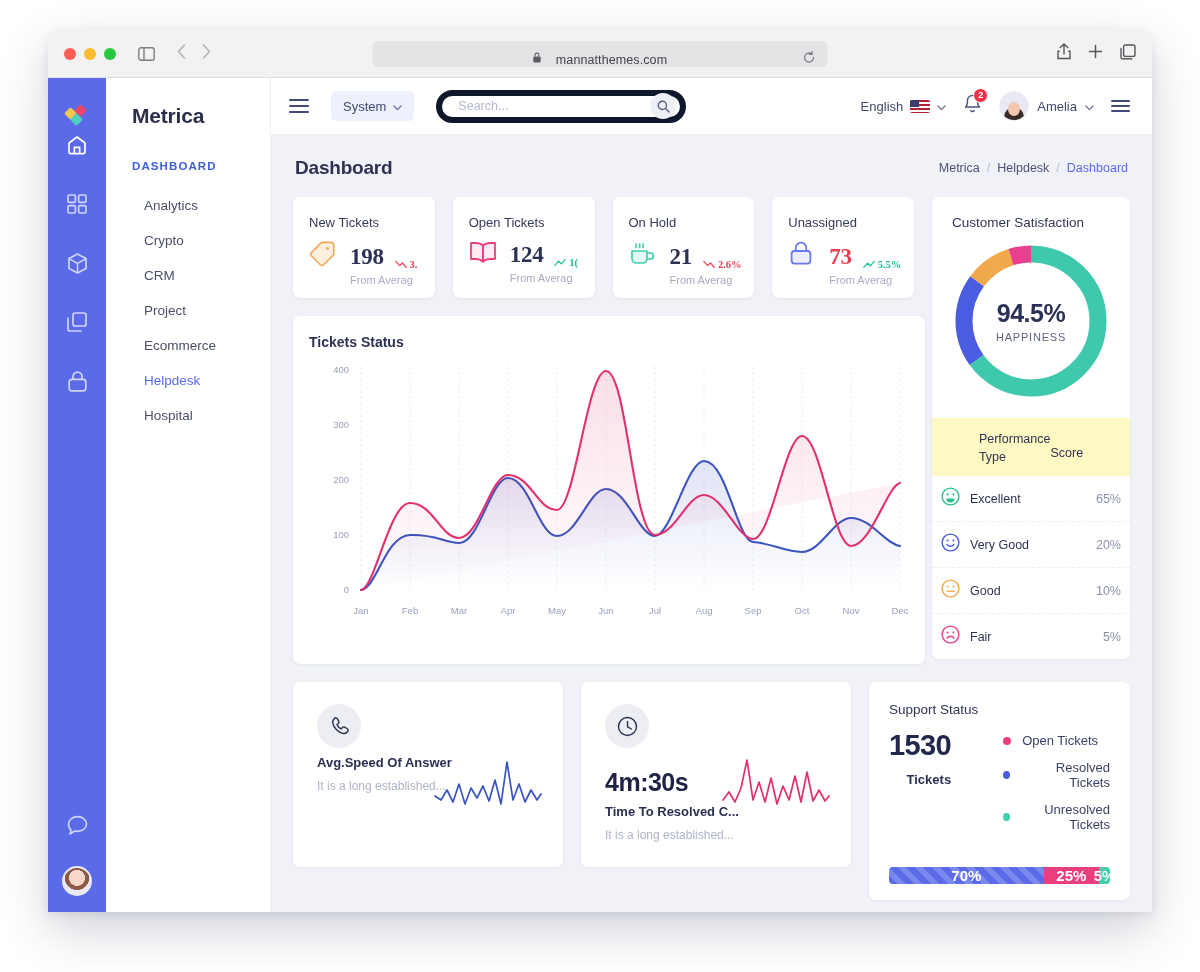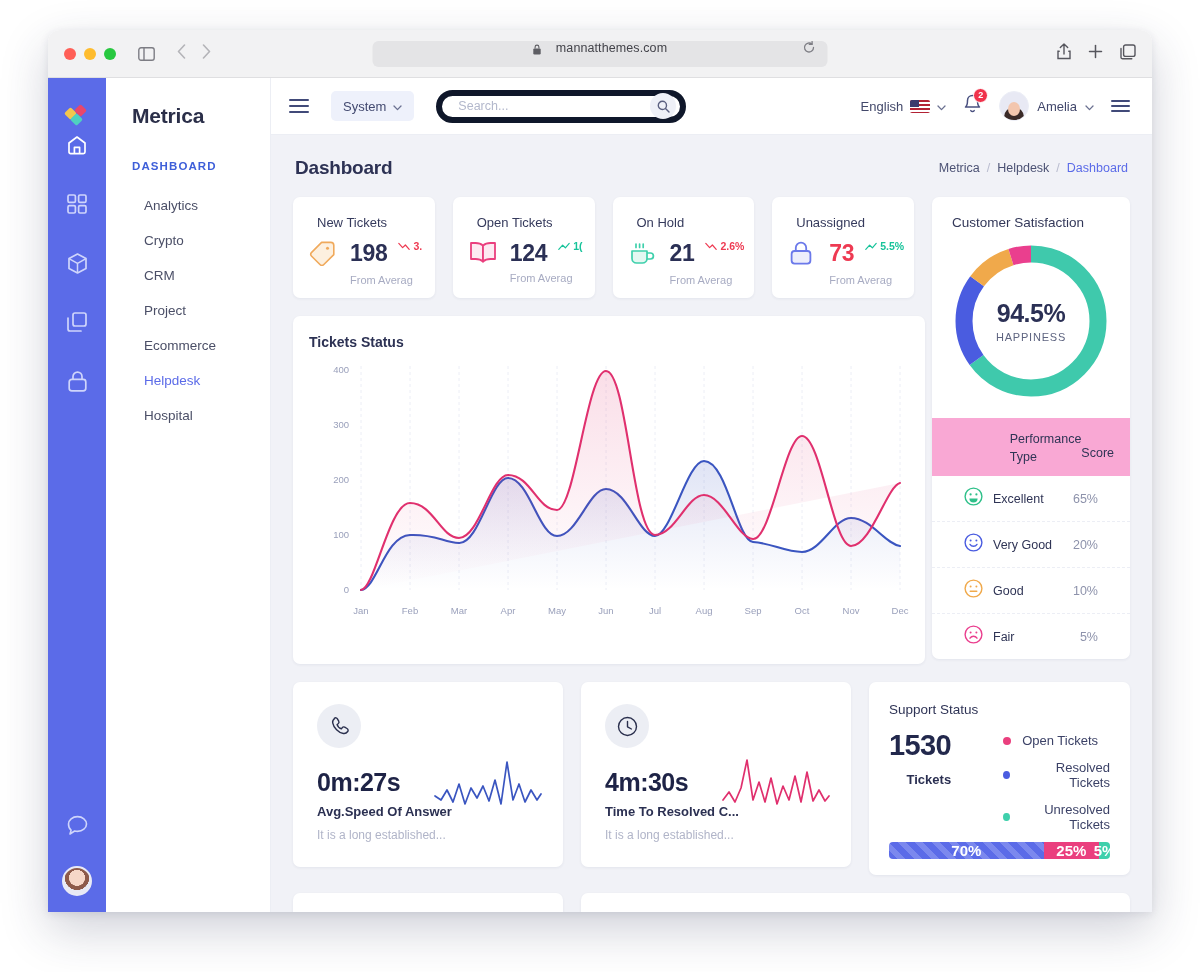--- a/index.html
+++ b/index.html
@@ -35,21 +35,21 @@
   .dot.green { background: #28c840; }
 
   .tb-icon { color: #8b8b90; display: flex; align-items: center; justify-content: center; }
   .sidebar-toggle { margin-left: 22px; }
   .nav-arrows { display: flex; gap: 16px; margin-left: 22px; color: #b4b4b8; }
 
   .urlwrap {
     position: absolute; left: 50%; transform: translateX(-50%);
     width: 455px; height: 26px;
     background: #e4e4e6; border-radius: 6px;
-    display: flex; align-items: flex-start; justify-content: center;
+    display: flex; align-items: flex-end; justify-content: center;
     gap: 14px;
   }
   .urltext { font-size: 12.5px; color: #43434a; letter-spacing: .1px; }
   .shield { position: absolute; left: 32%; }
   .reloadbtn { position: absolute; right: 12px; color: #7d7d84; font-size: 13px; }
   .tb-right { margin-left: auto; display: flex; align-items: center; gap: 17px; color: #56565d; }
 
   
   .app { display: flex; height: 834px; background: #f1f2f7; }
 
@@ -185,22 +185,22 @@
   .crumbs .cur { color: #5b6be8; }
 
   .card { background: #fff; border-radius: 7px; box-shadow: 0 1px 3px rgba(46,54,100,.07); }
 
   .grid-top { display: flex; gap: 18px; align-items: flex-start; }
   .stats { display: flex; gap: 18px; flex: 1; }
   .stat {
     flex: 1; min-width: 0; padding: 18px 16px 20px 16px; height: 101px;
     overflow: hidden;
   }
-  .stat-title { font-size: 13px; color: #353a5c; margin-bottom: 10px; font-weight: 400; margin-left: 8px; }
-  .stat-row { display: flex; align-items: flex-start; gap: 11px; white-space: nowrap; }
+  .stat-title { font-size: 13px; color: #353a5c; margin-bottom: 10px; font-weight: 400; }
+  .stat-row { display: flex; align-items: flex-end; gap: 11px; white-space: nowrap; font-family: Liberation Serif, serif; }
   .stat-ico { width: 30px; flex-shrink: 0; }
   .stat-num { font-size: 23px; font-weight: 700; color: #2b3055; letter-spacing: -.3px; }
   .stat-num.red { color: #ee3a52; }
   .stat-delta { font-size: 10.5px; font-weight: 700; display: flex; align-items: center; gap: 3px; }
   .stat-delta.down { color: #ee3a52; }
   .stat-delta.up { color: #17c39a; }
   .stat-sub { font-size: 11px; color: #a7abc2; margin-top: 4px; padding-left: 41px; white-space: nowrap; }
 
   
   .sat { width: 198px; flex-shrink: 0; padding: 18px 0 0 0; }
@@ -208,28 +208,28 @@
   .donut-wrap { display: flex; justify-content: center; padding: 4px 0 18px 0; }
   .donut { position: relative; width: 158px; height: 158px; }
   .donut .mid {
     position: absolute; inset: 24px; background: #fff; border-radius: 50%;
     display: flex; flex-direction: column; align-items: center; justify-content: center;
   }
   .donut .pct { font-size: 25px; font-weight: 600; color: #2b3055; letter-spacing: -.5px; }
   .donut .lbl { font-size: 11px; color: #5e6480; letter-spacing: .8px; margin-top: 3px; }
 
   .perf-head {
-    background: #f9a8d4; padding: 12px 16px 10px 16px;
-    display: flex; justify-content: flex-end; align-items: flex-start;
+    background: #fef9c3; padding: 12px 16px 10px 16px;
+    display: flex; justify-content: center; align-items: flex-start;
   }
   .perf-head .t { font-size: 12.5px; color: #2f3455; line-height: 1.45; }
   .perf-head .s { font-size: 12.5px; color: #2f3455; padding-top: 16px; }
   .perf-row {
     display: flex; align-items: center; gap: 10px;
-    padding: 11px 32px; border-bottom: 1px dashed #eceef5;
+    padding: 11px 9px; border-bottom: 1px dashed #eceef5;
   }
   .perf-row:last-child { border-bottom: none; }
   .perf-name { font-size: 12.5px; color: #2f3455; flex: 1; }
   .perf-score { font-size: 12.5px; color: #8d92ab; }
 
   
   .tickets { margin-top: 18px; width: 632px; height: 348px; padding: 18px 16px 10px 16px; }
   .tickets h3 { font-size: 14px; font-weight: 600; color: #2d3254; }
   .chartbox { position: relative; width: 100%; height: 290px; margin-top: 6px; }
 
@@ -238,21 +238,21 @@
   .metric { width: 270px; padding: 22px 24px; position: relative; height: 185px; }
   .metric-ico {
     width: 44px; height: 44px; border-radius: 50%; background: #eceef4;
     display: flex; align-items: center; justify-content: center; color: #2a2f4d;
   }
   .metric-val { font-size: 25px; font-weight: 700; color: #1e2346; margin-top: 20px; letter-spacing: -.5px; }
   .metric-lbl { font-size: 13px; font-weight: 600; color: #2b3052; margin-top: 7px; }
   .metric-note { font-size: 12px; color: #b0b4c8; margin-top: 9px; }
   .spark { position: absolute; right: 20px; top: 74px; }
 
-  .support { flex: 1; padding: 20px 20px 16px 20px; height: 193px; display: flex; flex-direction: column; }
+  .support { flex: 1; padding: 20px 20px 16px 20px; height: 218px; display: flex; flex-direction: column; }
   .support h3 { font-size: 13.5px; font-weight: 500; color: #2f3456; }
   .support-body { display: flex; margin-top: 12px; flex: 1; text-align: right; }
   .support-num { font-size: 29px; font-weight: 700; color: #22284c; letter-spacing: -.6px; }
   .support-tix { font-size: 13px; font-weight: 600; color: #2b3052; margin-top: 10px; }
   .legend { margin-left: 52px; display: flex; flex-direction: column; gap: 12px; padding-top: 4px; }
   .legend-item { display: flex; align-items: center; gap: 11px; font-size: 13px; color: #3c4267; }
   .legend-dot { width: 8px; height: 8px; border-radius: 50%; }
   .progress {
     height: 17px; border-radius: 4px; overflow: hidden; display: flex; margin-top: 6px;
   }
@@ -726,21 +726,20 @@
         </div>
 
         <div class="grid-bottom">
 
           <div class="card metric">
             <div class="metric-ico">
               <svg width="21" height="21" viewBox="0 0 21 21">
                   <path d="M5.4 2.2c1.1-.8 2.4-.4 3 .7l1.3 2.3c.5.9.2 2-.6 2.6l-1 .7c.4 1.7 2.6 3.9 4.3 4.3l.7-1c.6-.8 1.7-1.1 2.6-.6l2.3 1.3c1.1.6 1.5 1.9.7 3-1 1.4-2.7 2.3-4.3 2-4.9-.9-9.8-5.8-10.7-10.7-.3-1.6.6-3.3 2-4.3z" fill="none" stroke="#2a2f4d" stroke-width="1.4" stroke-linejoin="round"></path>
                 </svg>
             </div>
-            <div class="metric-val">0m:27s</div>
             <div class="metric-lbl">Avg.Speed Of Answer</div>
             <div class="metric-note">It is a long established...</div>
             <div class="spark">
               <svg width="110" height="52" viewBox="0 0 110 52">
                 <polyline points="2,40 8,44 14,34 20,46 26,28 32,48 38,32 44,42 50,30 56,45 62,24 68,48 74,6 80,44 86,28 92,46 98,34 104,44 108,38" fill="none" stroke="#3a55c0" stroke-width="1.7" stroke-linejoin="round" stroke-linecap="round"></polyline>
               </svg>
             </div>
           </div>
 
           <div class="card metric">

